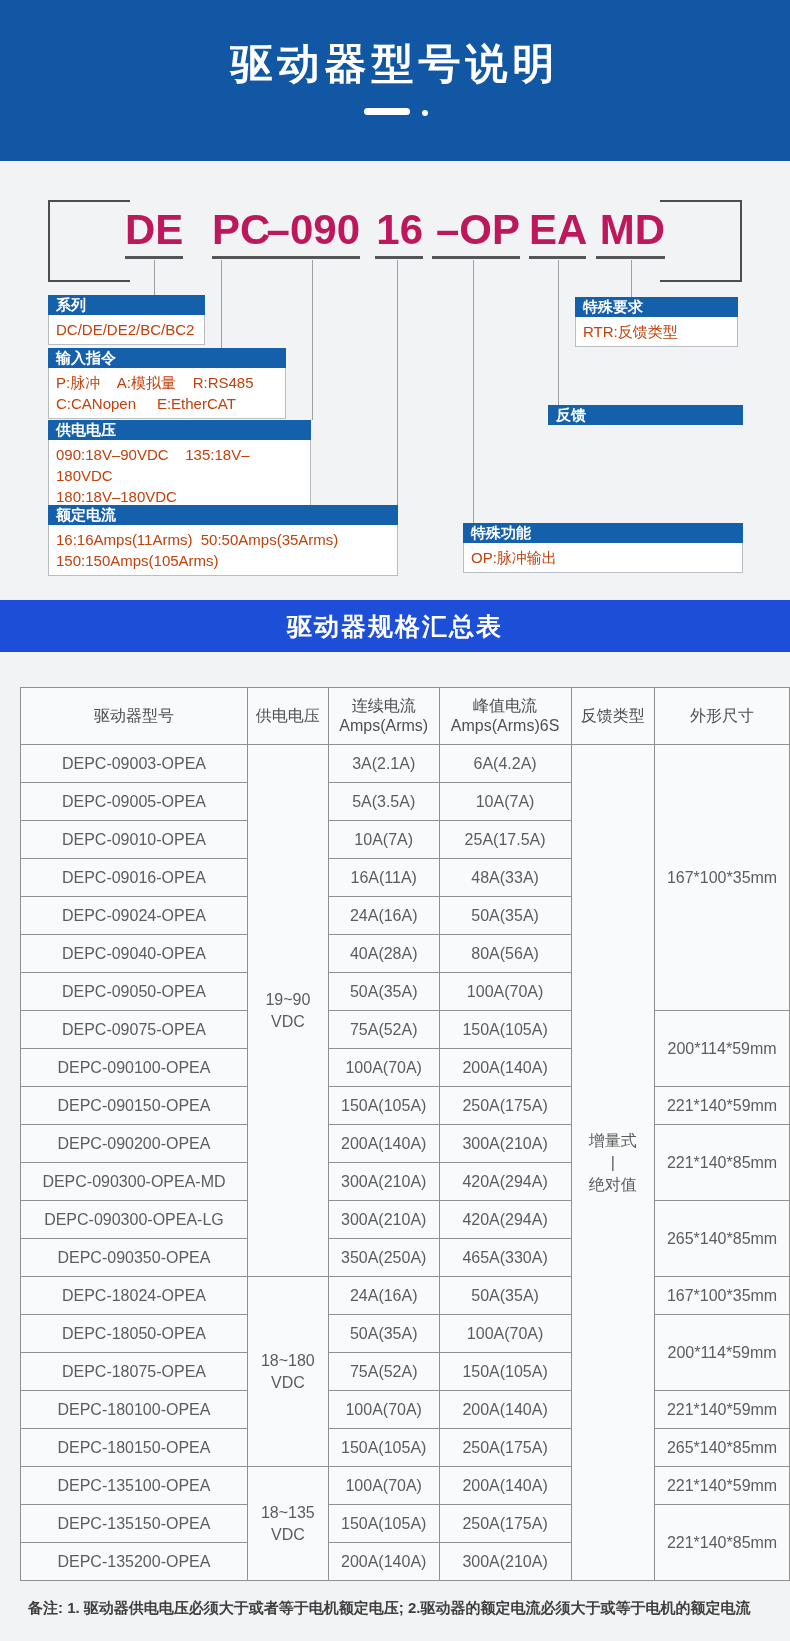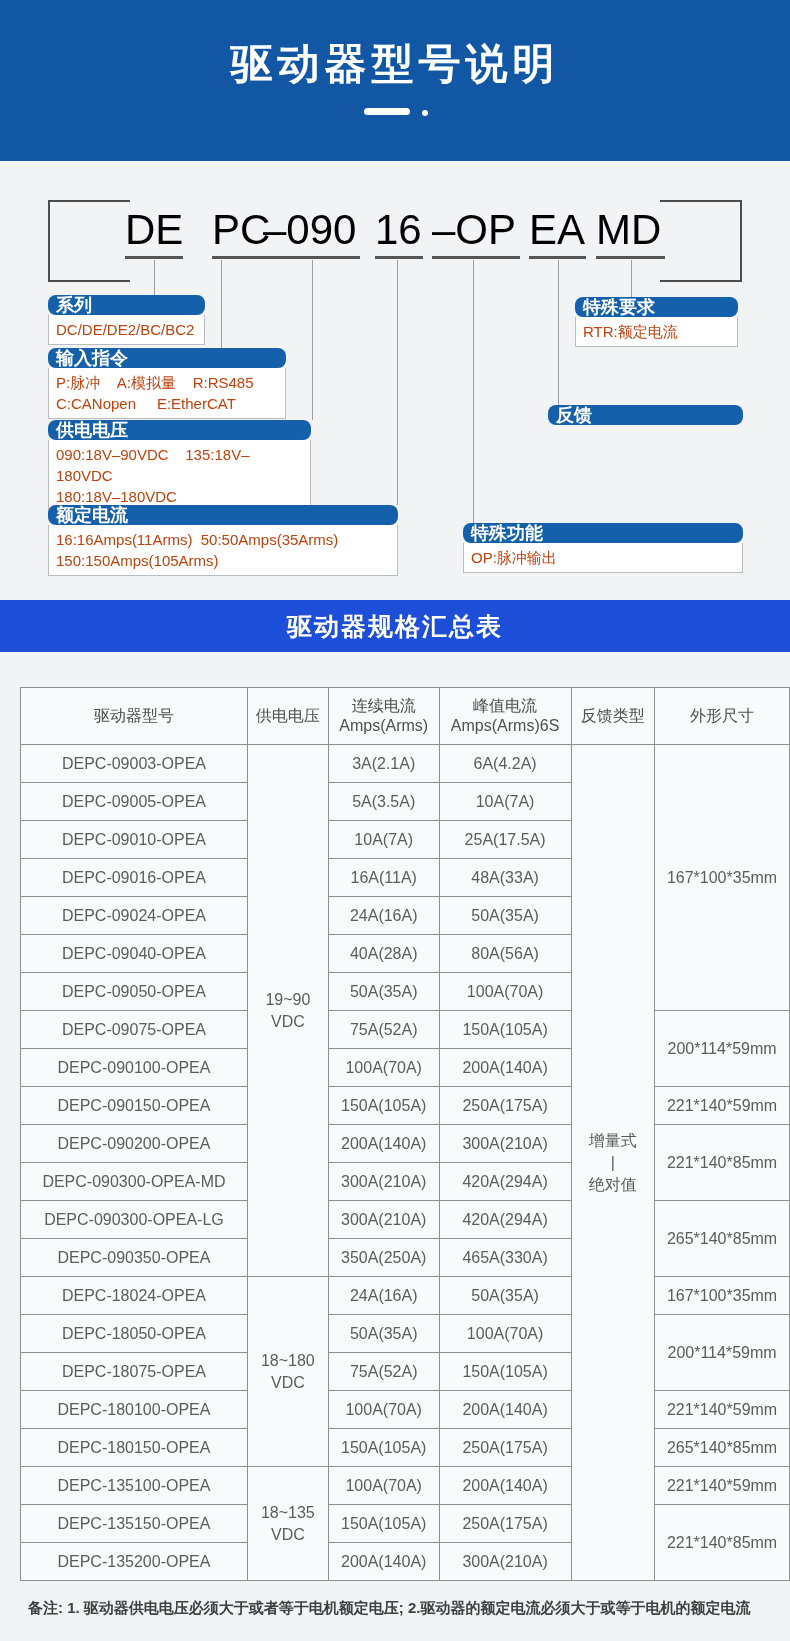--- a/index.html
+++ b/index.html
@@ -11,26 +11,26 @@
   .hero-title{position:absolute;left:0;top:36px;width:100%;text-align:center;
     color:#ffffff;font-size:42px;font-weight:bold;letter-spacing:5px;}
   .hero-dash{position:absolute;left:364px;top:108px;width:46px;height:7px;background:#ffffff;border-radius:4px;}
   .hero-dot{position:absolute;left:422px;top:110px;width:6px;height:6px;background:#ffffff;border-radius:50%;}
 
   
   .frame{position:absolute;top:200px;width:80px;height:78px;}
   .frame.left{left:48px;border-left:2px solid #4d4d4d;border-top:2px solid #4d4d4d;border-bottom:2px solid #4d4d4d;}
   .frame.right{left:660px;border-right:2px solid #4d4d4d;border-top:2px solid #4d4d4d;border-bottom:2px solid #4d4d4d;}
   .seg{position:absolute;top:206px;height:50px;border-bottom:3px solid #555;
-    font-size:42px;font-weight:normal;color:#000000;text-align:left;white-space:nowrap;line-height:48px;}
+    font-size:42px;font-weight:bold;color:#be185d;text-align:right;white-space:nowrap;line-height:48px;}
   .conn{position:absolute;width:1px;background:#9aa0a6;top:260px;}
 
   .callout{position:absolute;}
-  .co-title{background:#1560ab;color:#ffffff;font-size:18px;font-weight:bold;
-    padding:2px 8px;line-height:16px;height:16px;border-radius:8px;}
+  .co-title{background:#1560ab;color:#ffffff;font-size:15px;font-weight:bold;
+    padding:2px 8px;line-height:16px;height:16px;}
   .co-body{background:#ffffff;border:1px solid #b9bcc0;border-top:none;
     color:#c2410c;font-size:15px;padding:4px 7px;}
   .co-line{line-height:21px;white-space:pre-wrap;}
 
   .co-series{left:48px;top:295px;width:157px;}
   .co-input{left:48px;top:348px;width:238px;}
   .co-voltage{left:48px;top:420px;width:263px;}
   .co-current{left:48px;top:505px;width:350px;}
   .co-special-req{left:575px;top:297px;width:163px;}
   .co-feedback{left:548px;top:405px;width:195px;}
@@ -109,21 +109,21 @@
     <div class="callout co-current">
       <div class="co-title">额定电流</div>
       <div class="co-body">
           <div class="co-line">16:16Amps(11Arms)  50:50Amps(35Arms)</div>
           <div class="co-line">150:150Amps(105Arms)</div>
         </div>
     </div>
     <div class="callout co-special-req">
       <div class="co-title">特殊要求</div>
       <div class="co-body">
-          <div class="co-line">RTR:额定电流</div>
+          <div class="co-line">RTR:反馈类型</div>
         </div>
     </div>
     <div class="callout co-feedback">
       <div class="co-title">反馈</div>
     </div>
     <div class="callout co-special-func">
       <div class="co-title">特殊功能</div>
       <div class="co-body">
           <div class="co-line">OP:脉冲输出</div>
         </div>

